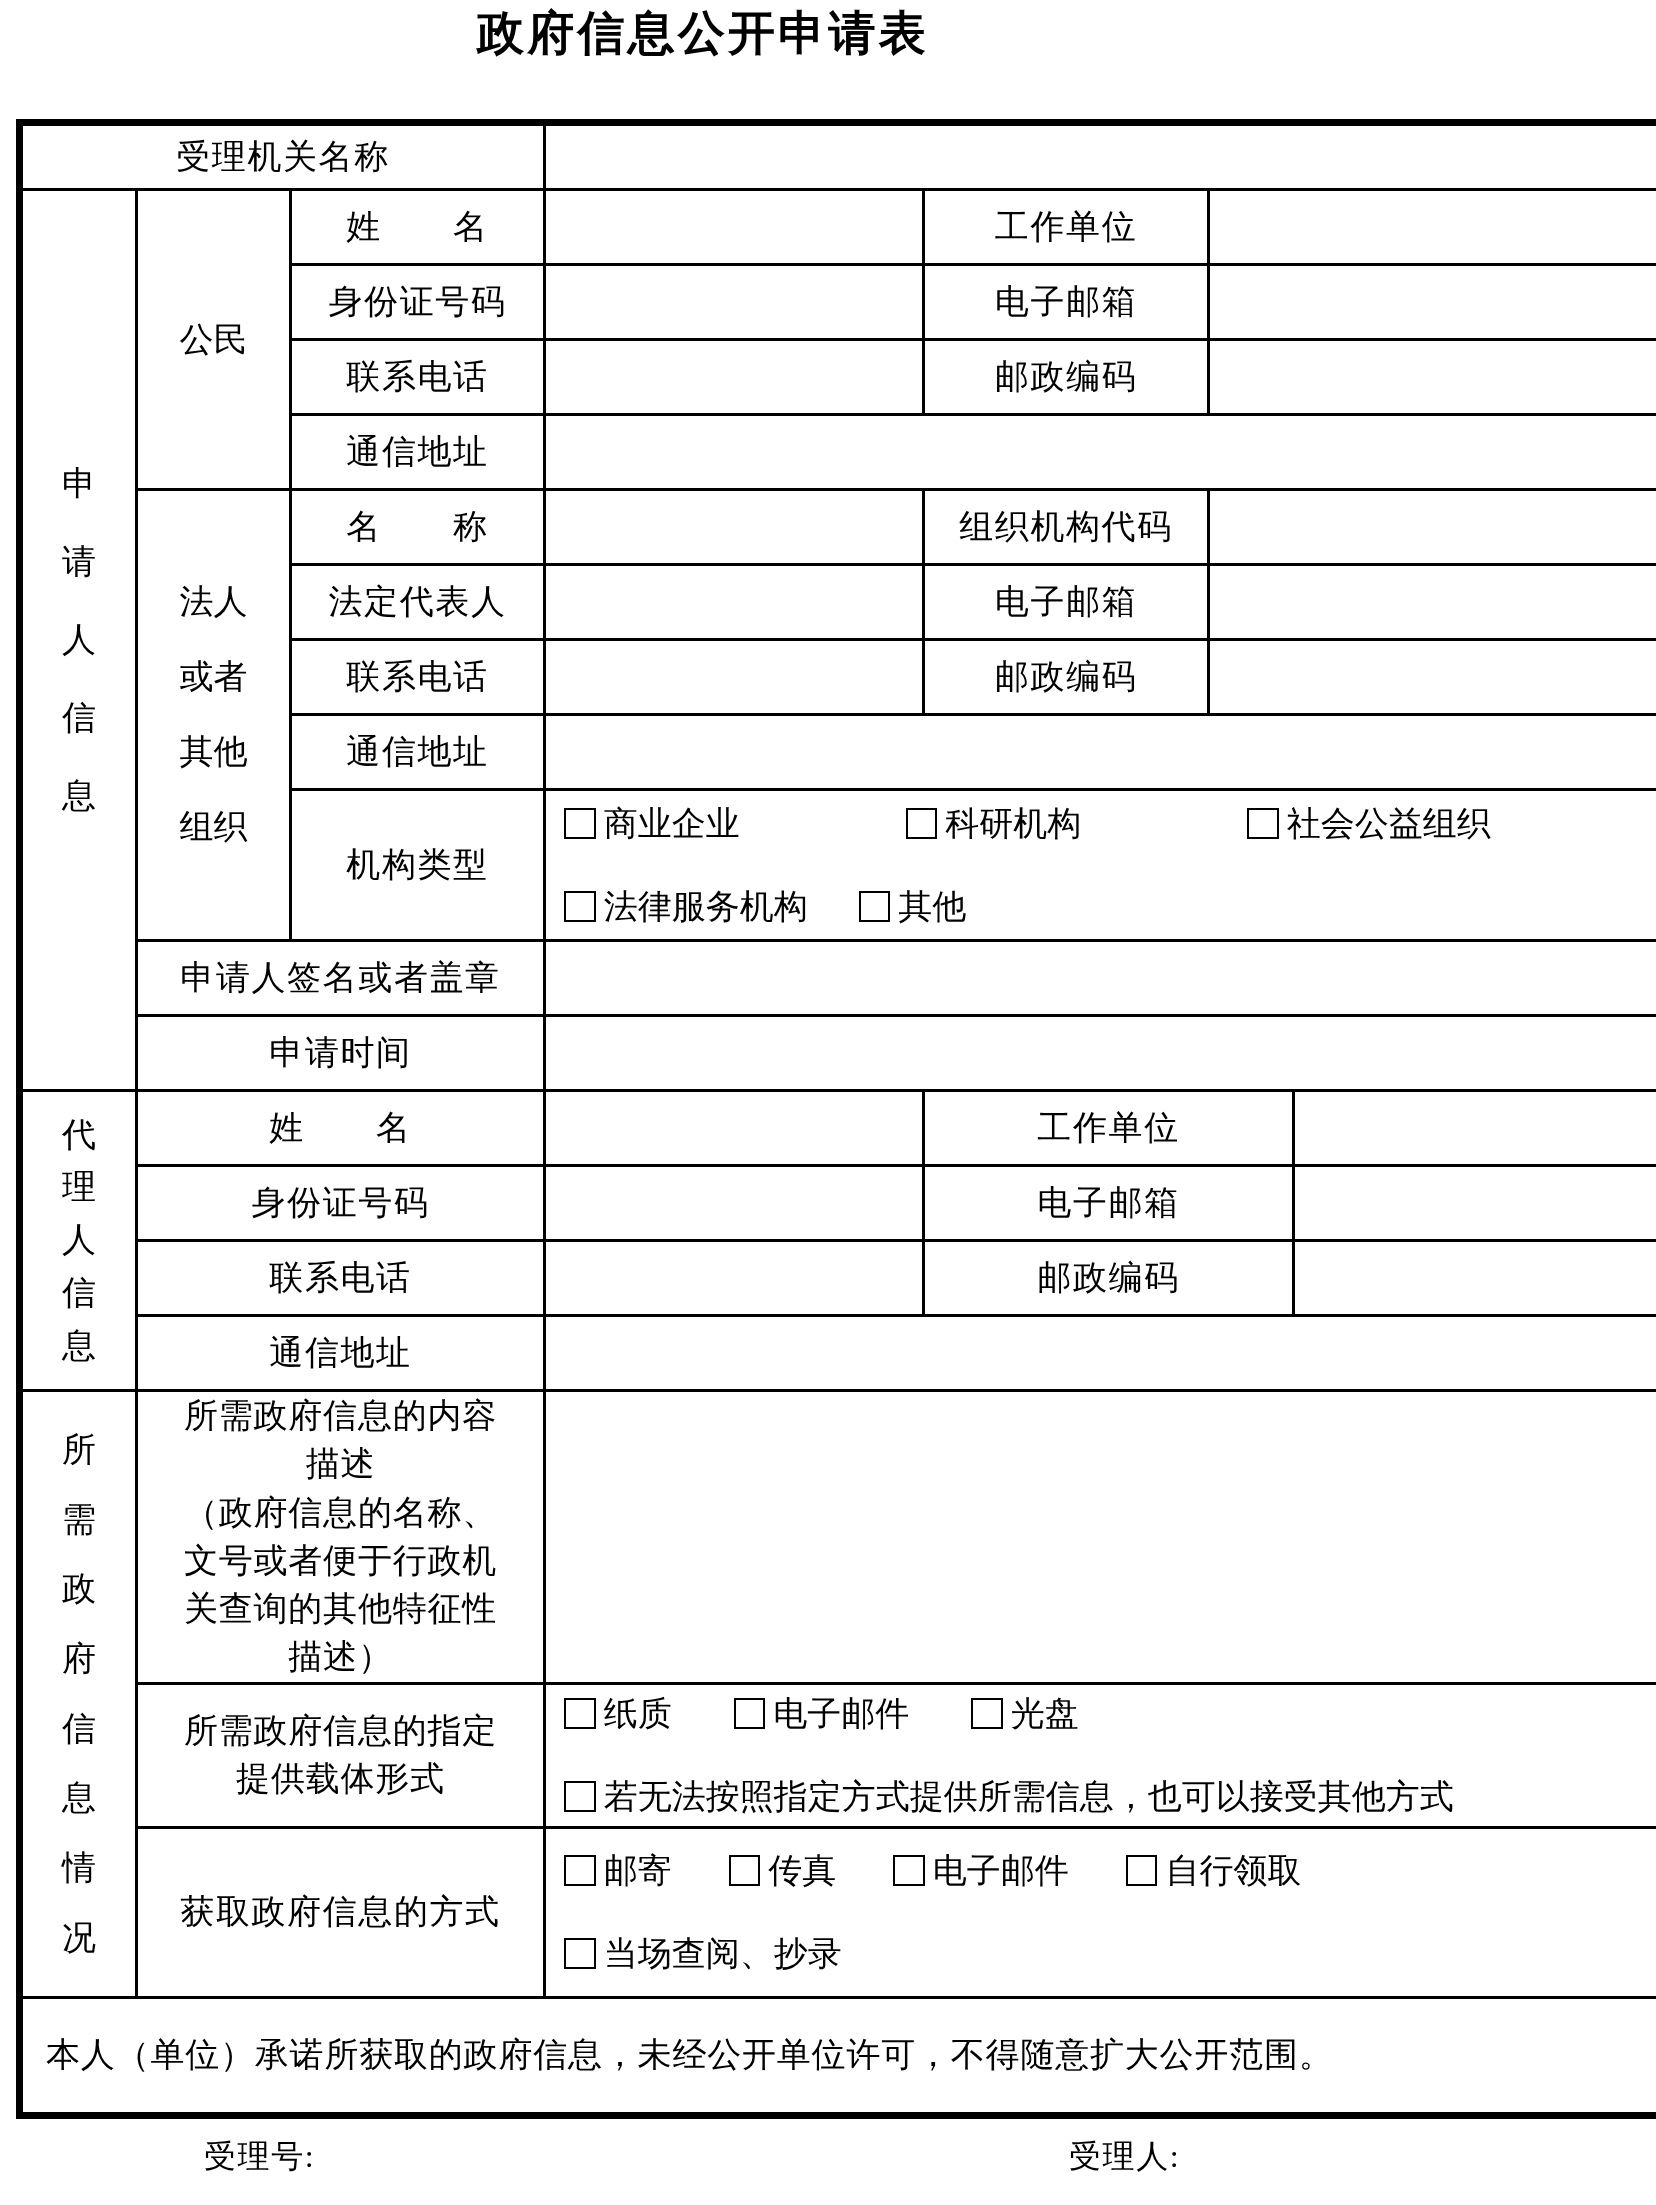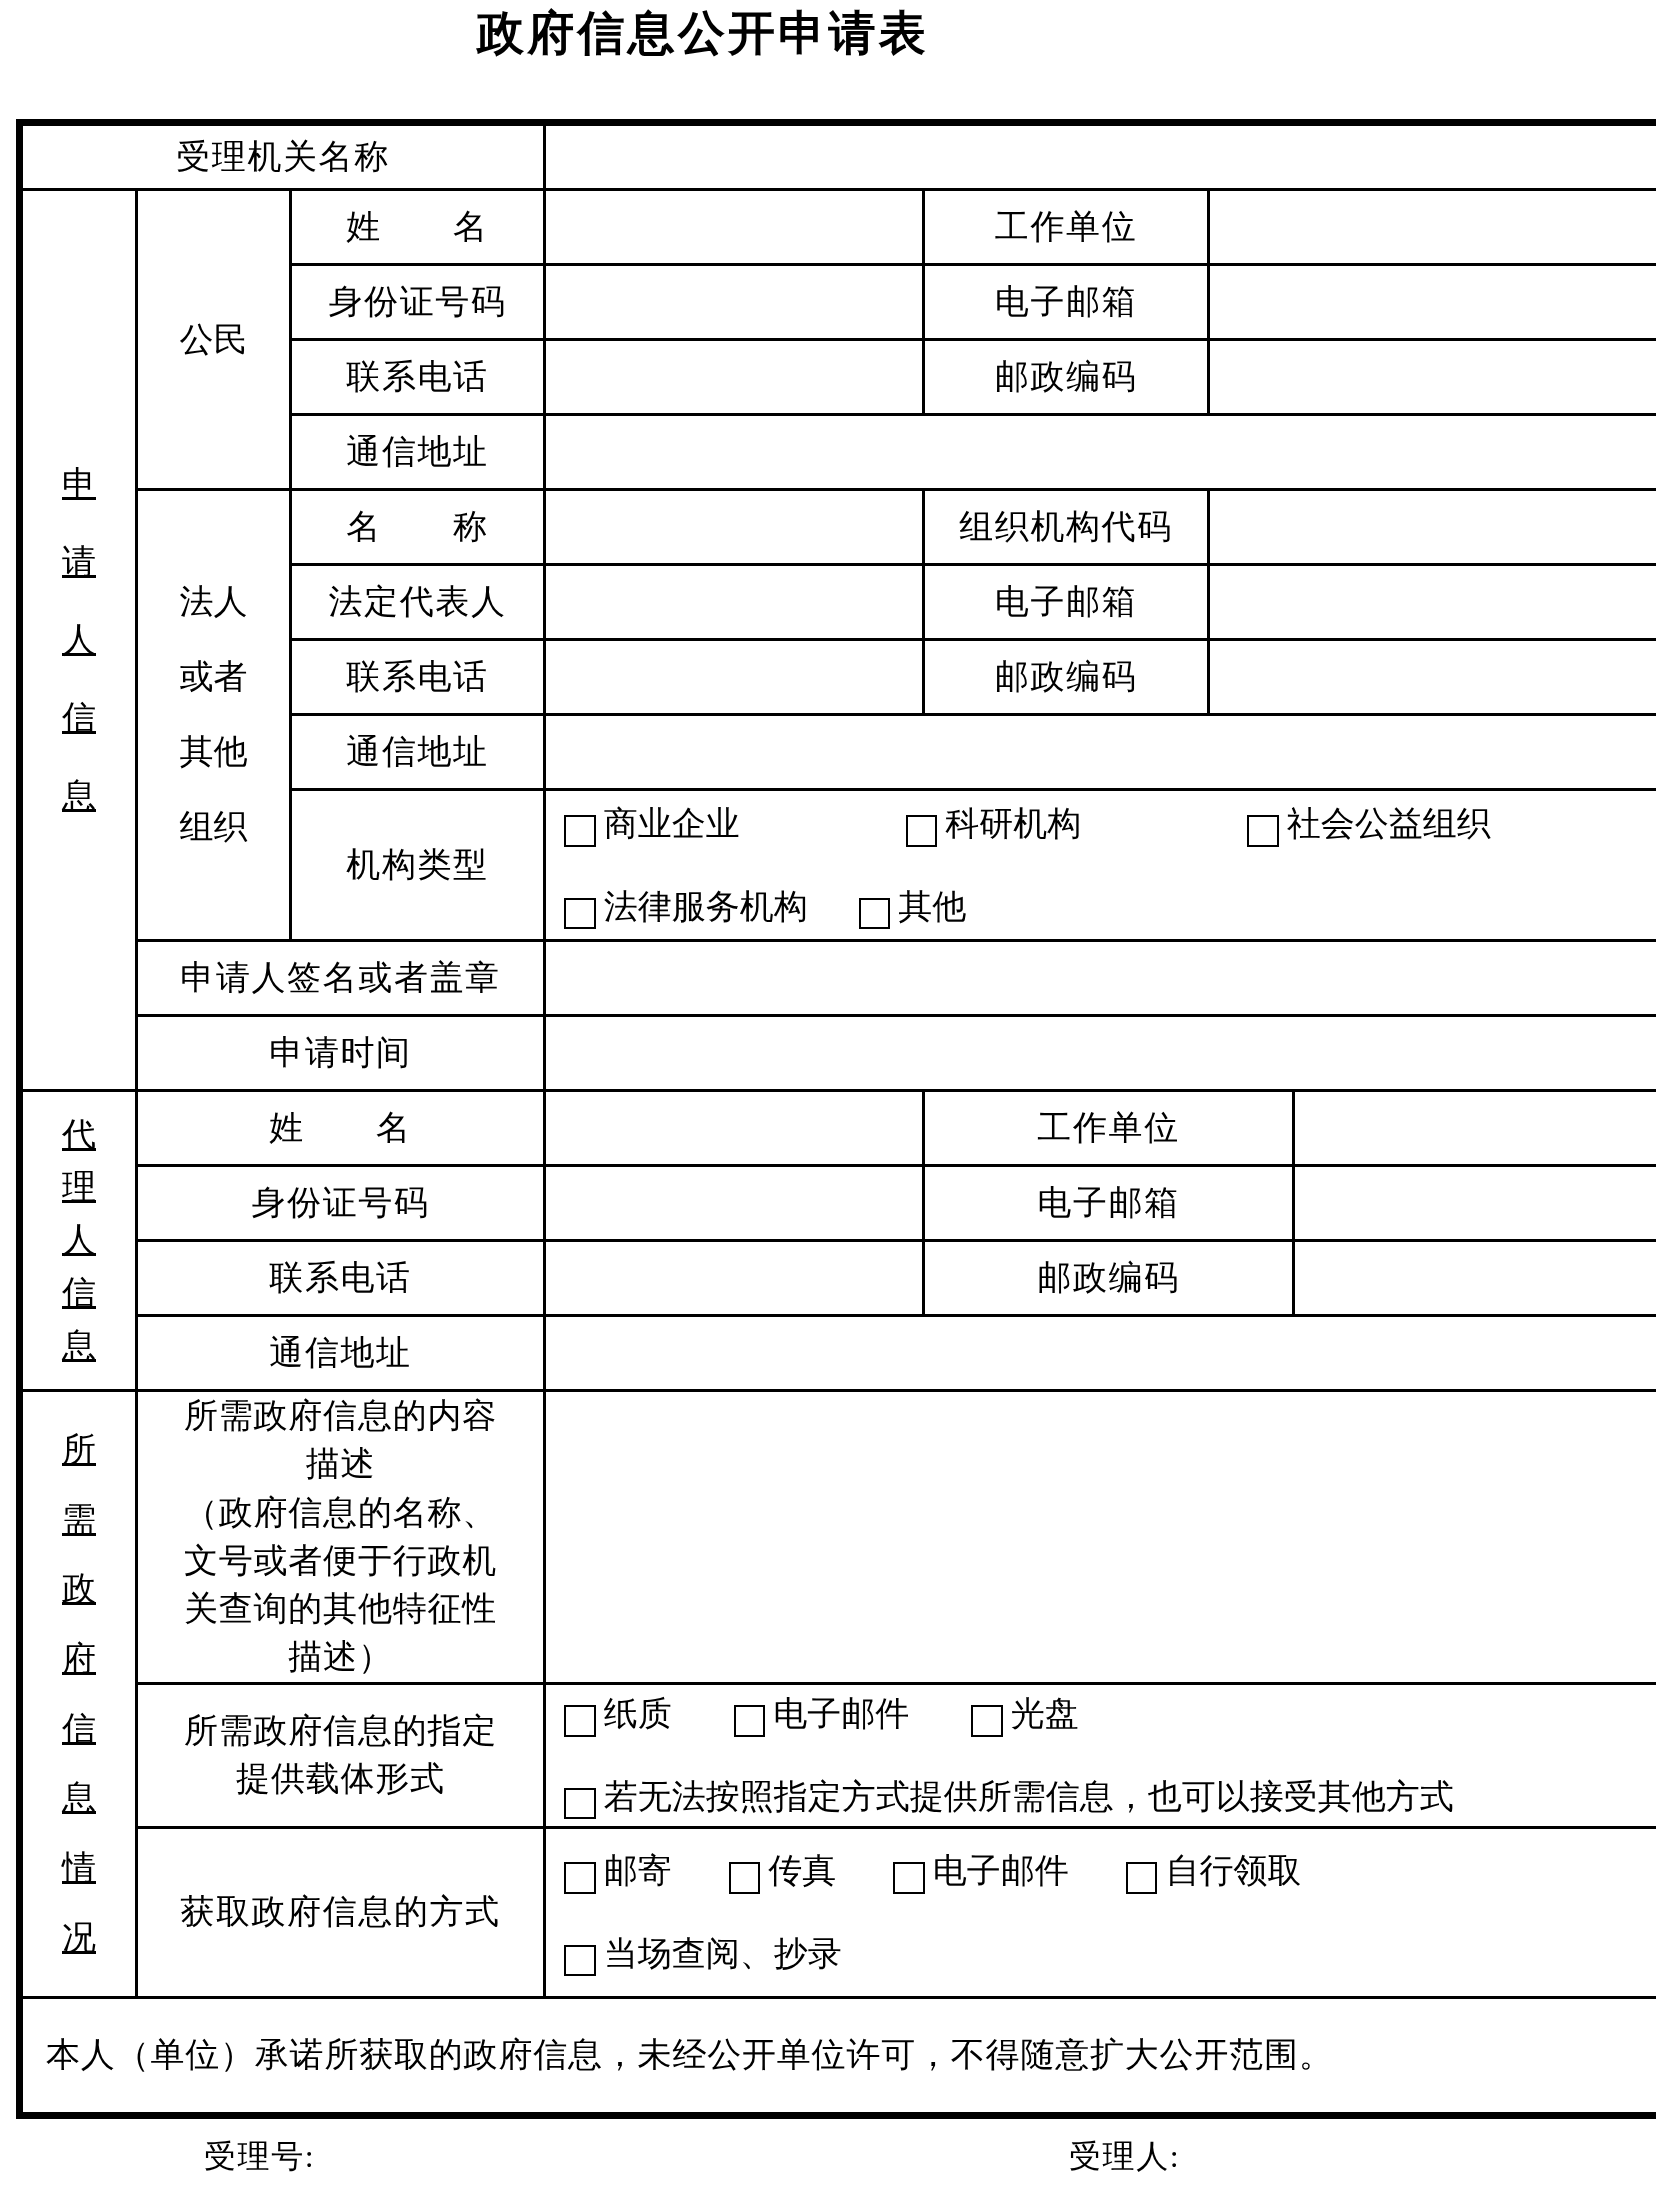--- a/index.html
+++ b/index.html
@@ -8,28 +8,28 @@
   .title{position:absolute;top:1.6px;left:0;width:100%;text-align:center;
          font-size:47px;font-weight:900;letter-spacing:3.2px;}
   table.form{position:absolute;left:16px;top:119px;width:1641px;
              border-collapse:collapse;table-layout:fixed;border:7.3px solid #000;padding-left:36px;}
   td{border:3.2px solid #000;padding:0;font-size:34px;line-height:1.35;
      text-align:center;vertical-align:middle;overflow:hidden;}
   .lbl{white-space:pre-line;letter-spacing:1.6px;}
   .multiline{line-height:1.42;letter-spacing:0.8px;}
   tr.h83{height:67px}  tr.h93{height:75px}  tr.h186{height:151px}
   tr.h360{height:292px} tr.h177{height:144px} tr.h210{height:170px} tr.h145{height:118px}
-  .vtext{width:39px;margin:0 auto;word-break:break-all;line-height:2.3;text-decoration:underline;}
+  .vtext{width:39px;margin:0 auto;word-break:break-all;line-height:2.3;}
   .vtext.lh-agent{line-height:1.55}
   .vtext.lh-info{line-height:2.05}
   .vtext2{width:78px;margin:0 auto;word-break:break-all;line-height:2.2;}
   .cbcell{text-align:left;padding-left:18px;}
   .cbline{display:flex;align-items:center;}
   .cbline + .cbline{margin-top:37px;}
-  .cbopt{display:inline-flex;align-items:flex-end;white-space:nowrap;}
+  .cbopt{display:inline-flex;align-items:center;white-space:nowrap;}
   .box{width:27.6px;height:27.6px;border:2.4px solid #000;margin-right:8px;flex:none;background:#fff;}
   .gap-org1{gap:166px}.gap-org2{gap:51px}.gap-med{gap:62px}.gap-obt{gap:57px}
   .commit{text-align:left;padding-left:23px;letter-spacing:0.8px;}
   .footnote{position:absolute;top:2135px;font-size:32px;letter-spacing:1.6px;}
   .f1{left:204px}.f2{left:1069px}
 </style>
 </head>
 <body>
 
 <div class="page">

